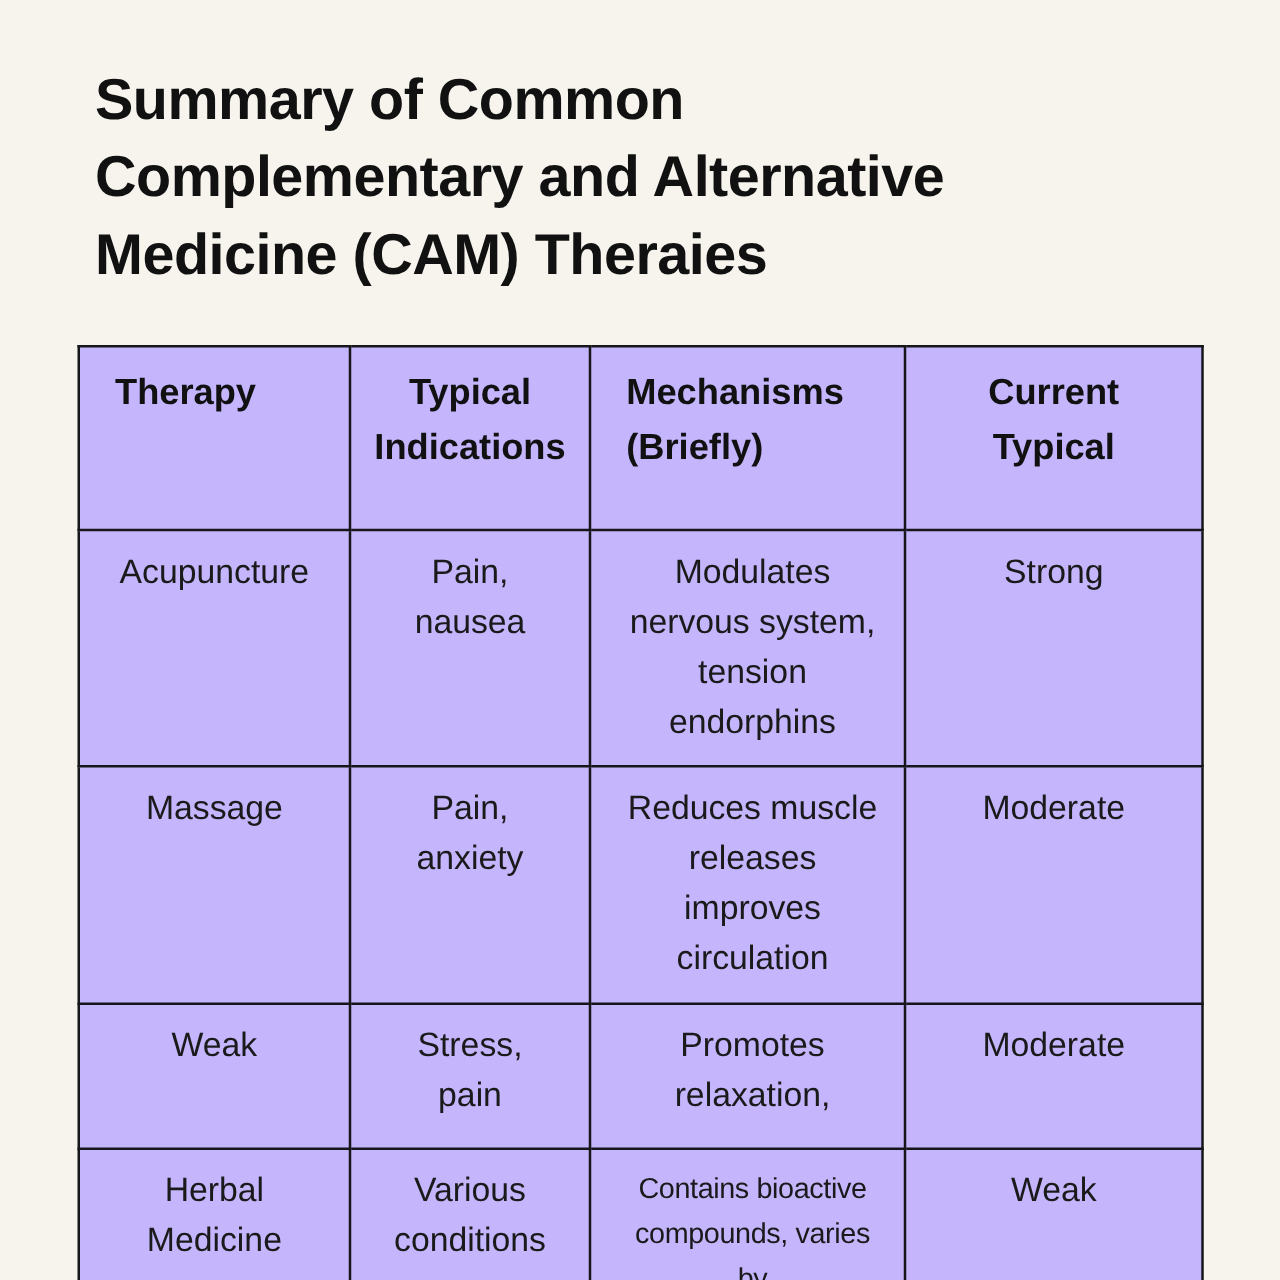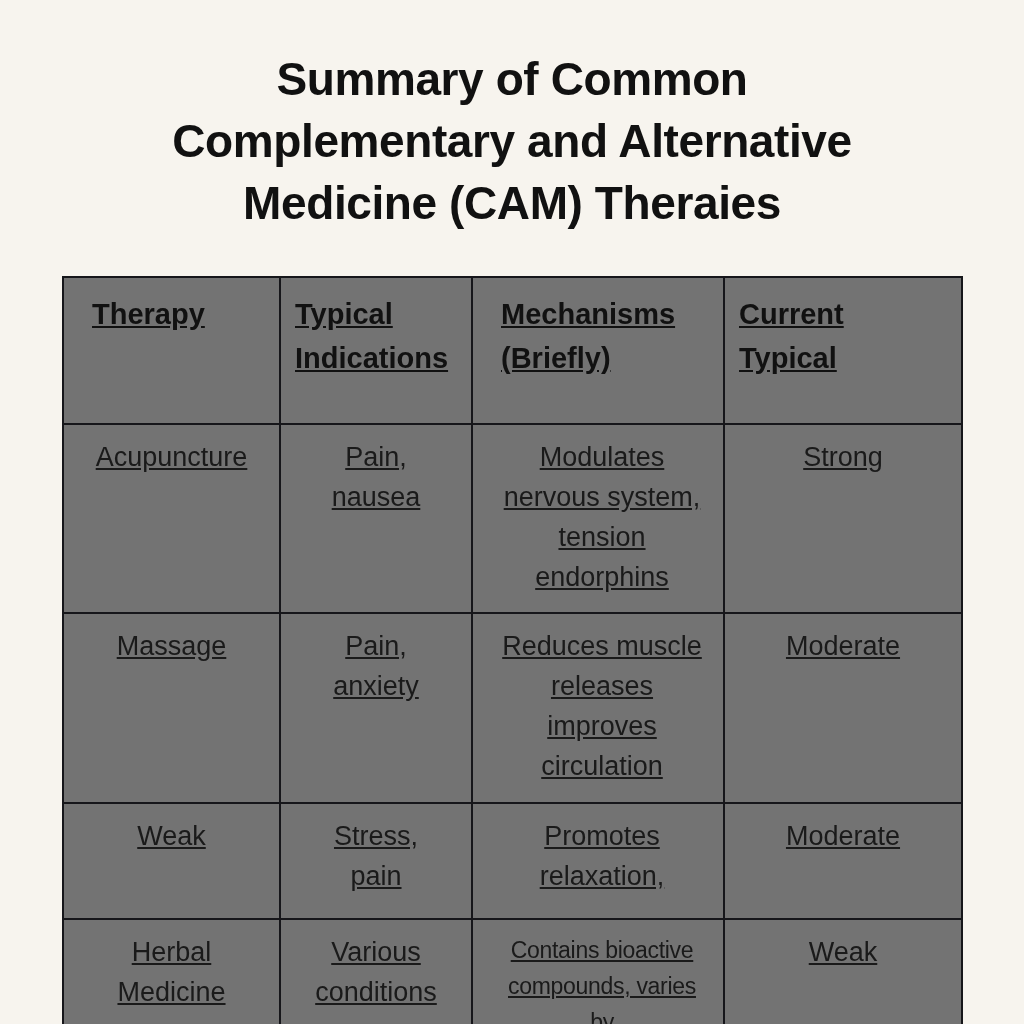--- a/index.html
+++ b/index.html
@@ -18,24 +18,24 @@
   .page {
     position: relative;
     width: 1024px;
     height: 1024px;
     box-sizing: border-box;
   }
 
   
   .title-block {
     position: absolute;
-    left: 62px;
+    left: 76px;
     top: 48px;
     width: 900px;
-    text-align: center;
+    text-align: left;
   }
   .title-line {
     font-size: 46px;
     font-weight: 700;
     letter-spacing: -0.4px;
     line-height: 62px;
     color: #111111;
     white-space: nowrap;
   }
 
@@ -47,37 +47,36 @@
     width: 899px;
     border-collapse: collapse;
     table-layout: fixed;
     background: #f9f6f0;
   }
   .cam-table th,
   .cam-table td {
     border: 2px solid #16161a;
     vertical-align: top;
     padding: 12px 14px 10px 14px;
-    background: #737373;
-    text-decoration: underline;
+    background: #c4b5fd;
   }
 
   col.c-therapy    { width: 217px; }
   col.c-indication { width: 192px; }
   col.c-mechanism  { width: 252px; }
   col.c-evidence   { width: 238px; }
 
   
   .cam-table thead th {
     height: 121px;
     font-size: 29px;
     font-weight: 700;
     line-height: 44px;
     color: #111111;
-    text-align: left;
+    text-align: center;
     padding-top: 14px;
   }
   .cam-table thead th.align-left-head {
     text-align: left;
     padding-left: 28px;
   }
   .hdr-2line { display: block; }
 
   
   .cam-table tbody td {

